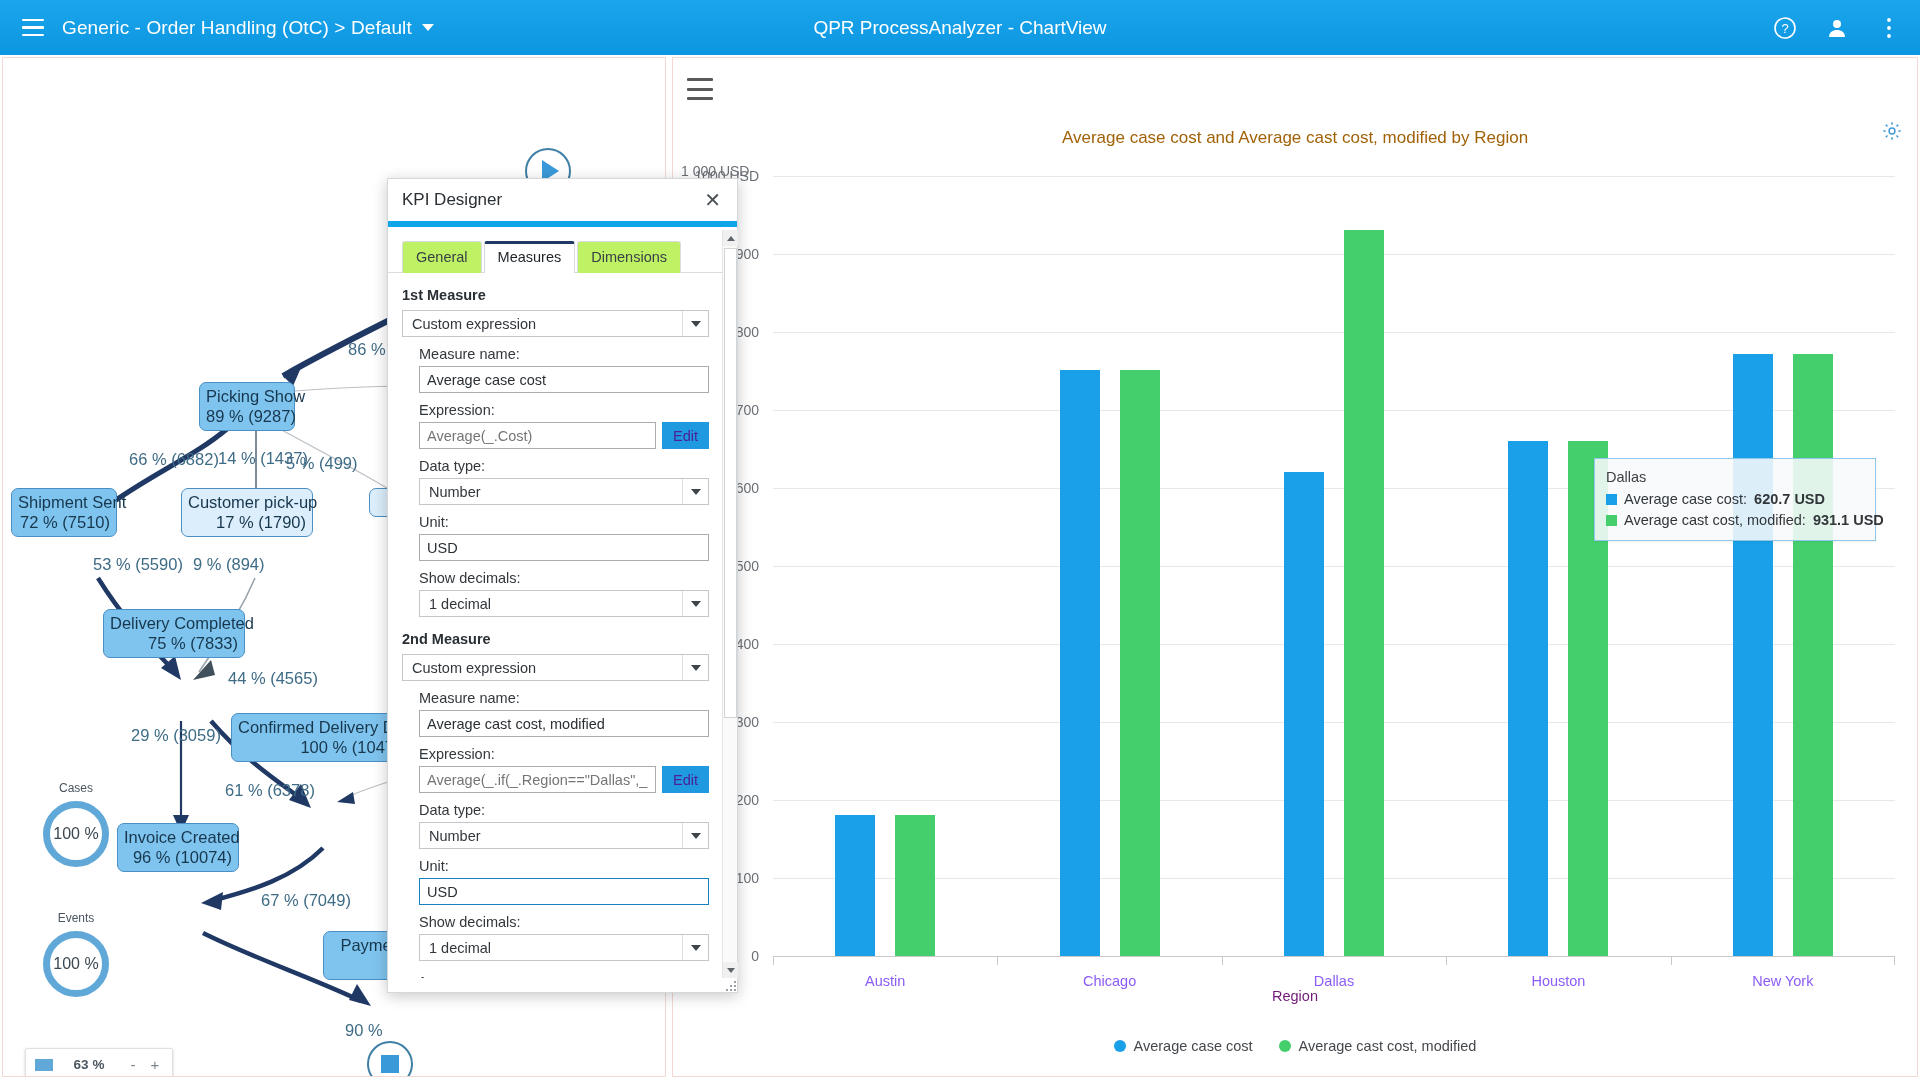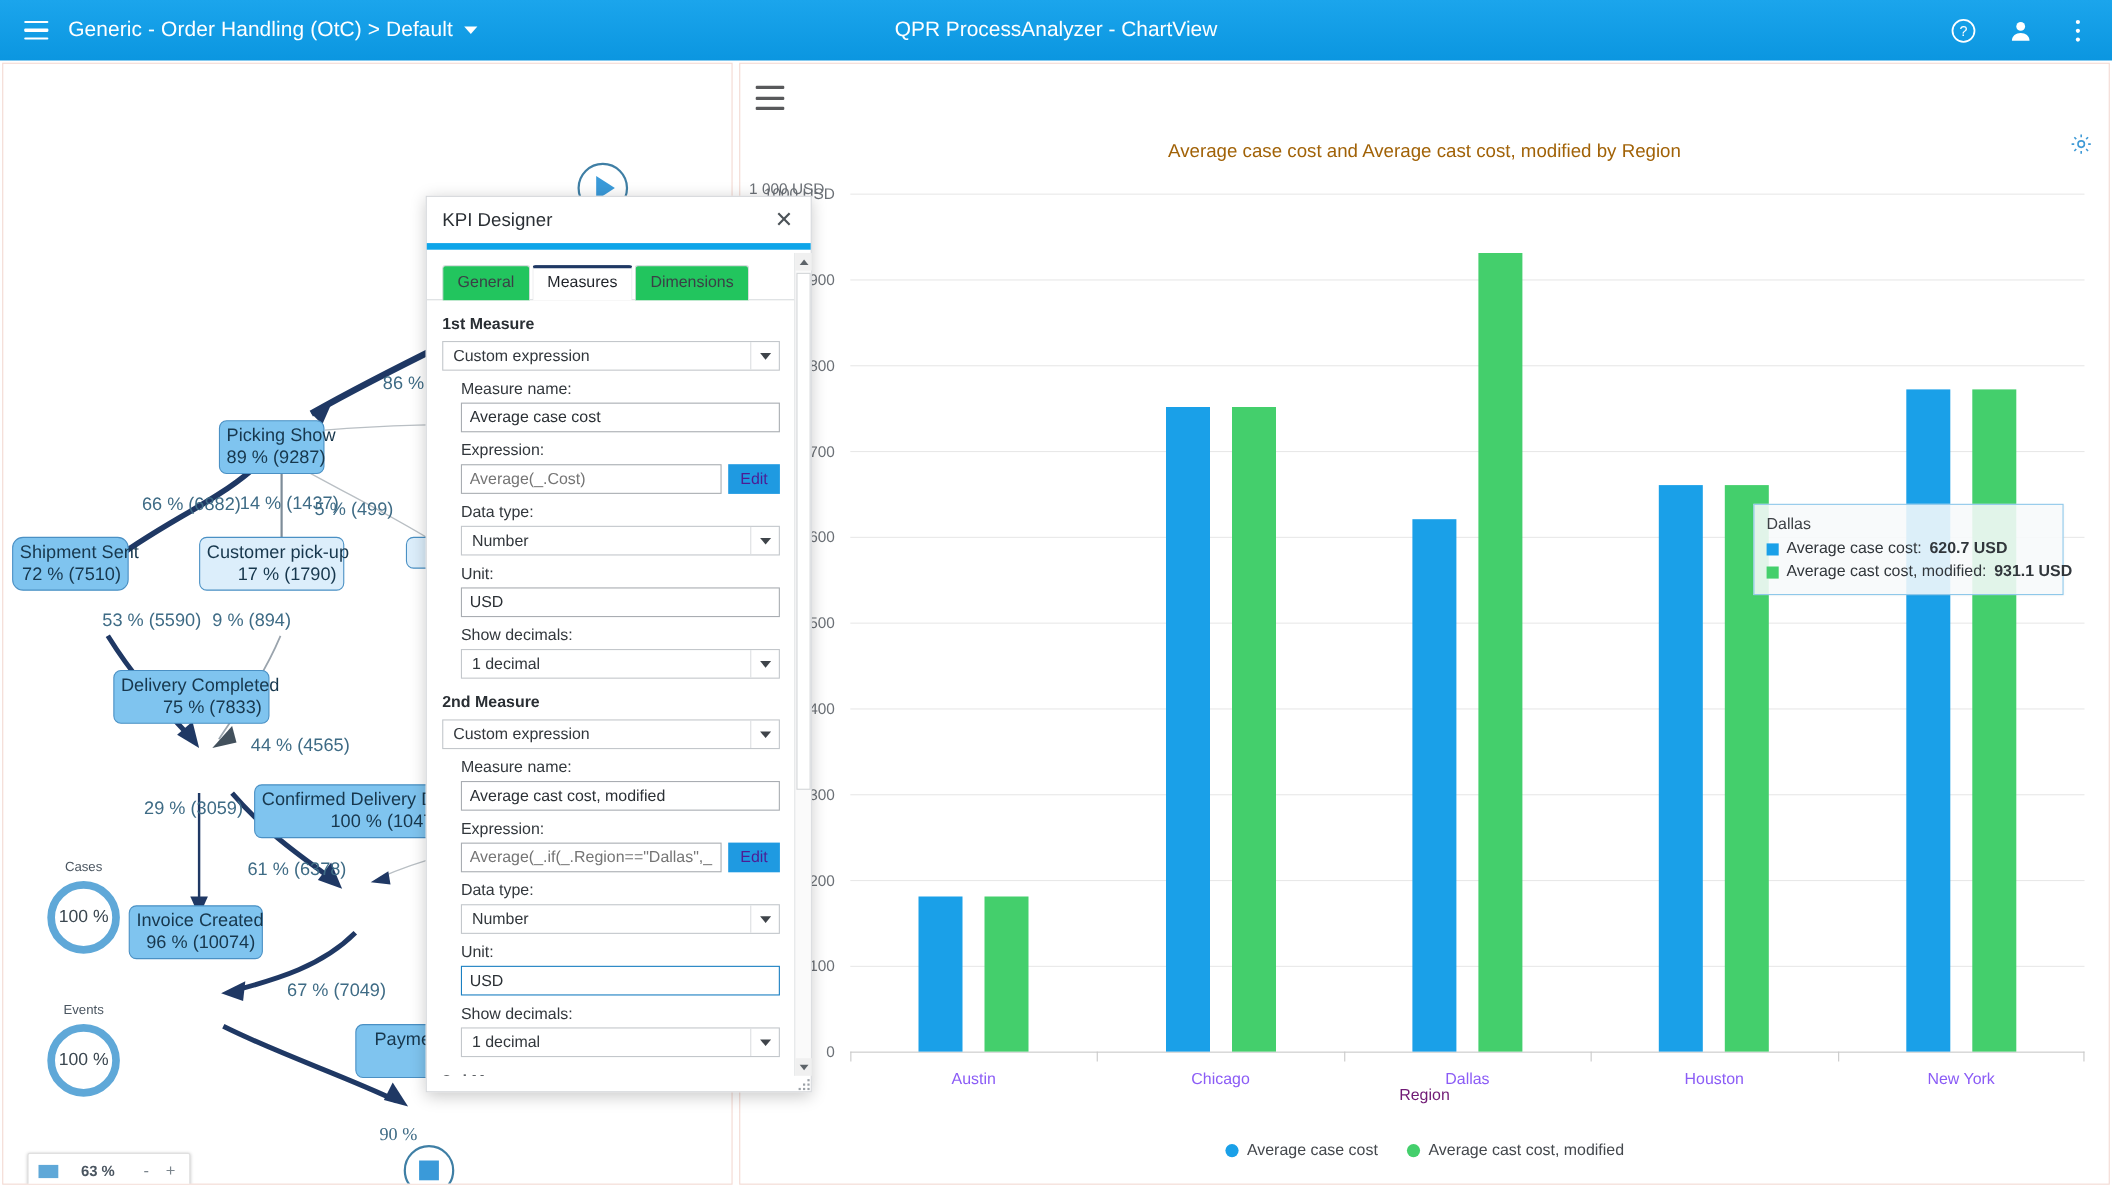--- a/index.html
+++ b/index.html
@@ -116,21 +116,21 @@
     box-shadow:0 3px 14px rgba(0,0,0,.22);
     font-size:14.5px; color:#32373c;
   }
   #dlg-title { height:48px; display:flex; align-items:center; padding:0 10px 0 14px;
     border-bottom:6px solid #0ea5e9; font-size:17px; color:#2a2f34;}
   #dlg-close { margin-left:auto; font-size:20px; color:#4c5358; cursor:pointer; line-height:1;
     padding:2px 6px; }
   #dlg-body { position:absolute; left:0; right:14px; top:51px; bottom:14px; overflow:hidden; padding:0 0 0 0;}
   #tabs { display:flex; gap:2px; padding:10px 14px 0 14px; border-bottom:1px solid #d9dcdf; }
   .tab { padding:7px 13px 8px 13px; border:1px solid #d9dcdf; border-bottom:none;
-    background:#22c55e; color:#3a4046; border-radius:3px 3px 0 0; cursor:pointer;
+    background:#bef264; color:#3a4046; border-radius:3px 3px 0 0; cursor:pointer;
     position:relative; top:1px; }
   .tab.active { background:#fff; border-top:3px solid #1f3864; color:#1f2329; padding-top:5px;}
   .section-h { font-weight:bold; margin:14px 0 7px 0; font-size:14.5px; color:#2a2f34;}
   .fld-label { margin:9px 0 4px 0; color:#32373c; }
   .indent { margin-left:17px; }
   .sel { width:100%; height:27px; border:1px solid #c3c7cb; background:#fff;
     display:flex; align-items:center; padding:0 0 0 9px; color:#32373c; cursor:pointer; }
   .sel .arrow { margin-left:auto; width:26px; height:25px; border-left:1px solid #dcdfe2;
     display:flex; align-items:center; justify-content:center; }
   .sel .arrow b { width:0;height:0;border-left:5px solid transparent;border-right:5px solid transparent;
@@ -235,21 +235,21 @@
 
   <div id="startbtn">
       <div class="tri"></div>
     </div>
   <div class="edgelbl" style="left:492px; top:141px;">97 % (10190)</div>
 
   <div class="node" style="left:196px; top:324px; width:96px;">
     <span>Picking Show</span>
     <span class="n2">89 % (9287)</span>
   </div>
-  <div class="node" style="left:8px; top:430px; width:106px;border-radius:10px;">
+  <div class="node" style="left:8px; top:430px; width:106px;">
     <span>Shipment Sent</span>
     <span class="n2">72 % (7510)</span>
   </div>
   <div class="node lite" style="left:178px; top:430px; width:132px;">
     <span>Customer pick-up</span>
     <span class="n2">17 % (1790)</span>
   </div>
   <div class="node lite" style="left:366px; top:430px; width:90px;">
     <span>De</span>
   </div>
@@ -273,21 +273,21 @@
   <div class="edgelbl" style="left:345px; top:282px;">86 %</div>
   <div class="edgelbl" style="left:126px; top:392px;">66 % (6882)</div>
   <div class="edgelbl" style="left:215px; top:391px;">14 % (1437)</div>
   <div class="edgelbl" style="left:283px; top:396px;">5 % (499)</div>
   <div class="edgelbl" style="left:90px; top:497px;">53 % (5590)</div>
   <div class="edgelbl" style="left:190px; top:497px;">9 % (894)</div>
   <div class="edgelbl" style="left:225px; top:611px;">44 % (4565)</div>
   <div class="edgelbl" style="left:128px; top:668px;">29 % (3059)</div>
   <div class="edgelbl" style="left:222px; top:723px;">61 % (6378)</div>
   <div class="edgelbl" style="left:258px; top:833px;">67 % (7049)</div>
-  <div class="edgelbl" style="left:342px; top:963px;font-family:Liberation Serif, serif;">90 %</div>
+  <div class="edgelbl" style="left:342px; top:963px;">90 %</div>
 
   <div class="gauge" style="left:18px; top:723px; width:110px;">
     <div class="gl">Cases</div>
     <div class="ring">100 %</div>
   </div>
   <div class="gauge" style="left:18px; top:853px; width:110px;">
     <div class="gl">Events</div>
     <div class="ring">100 %</div>
   </div>
 

